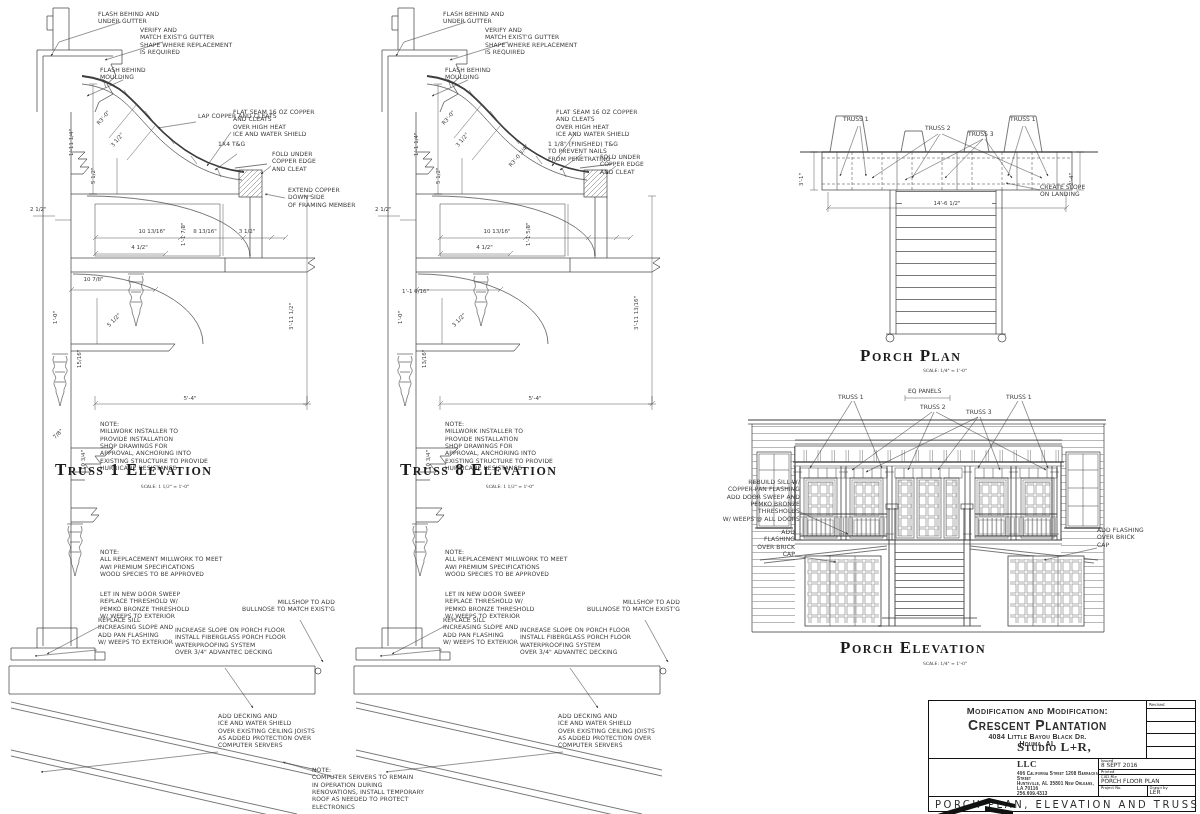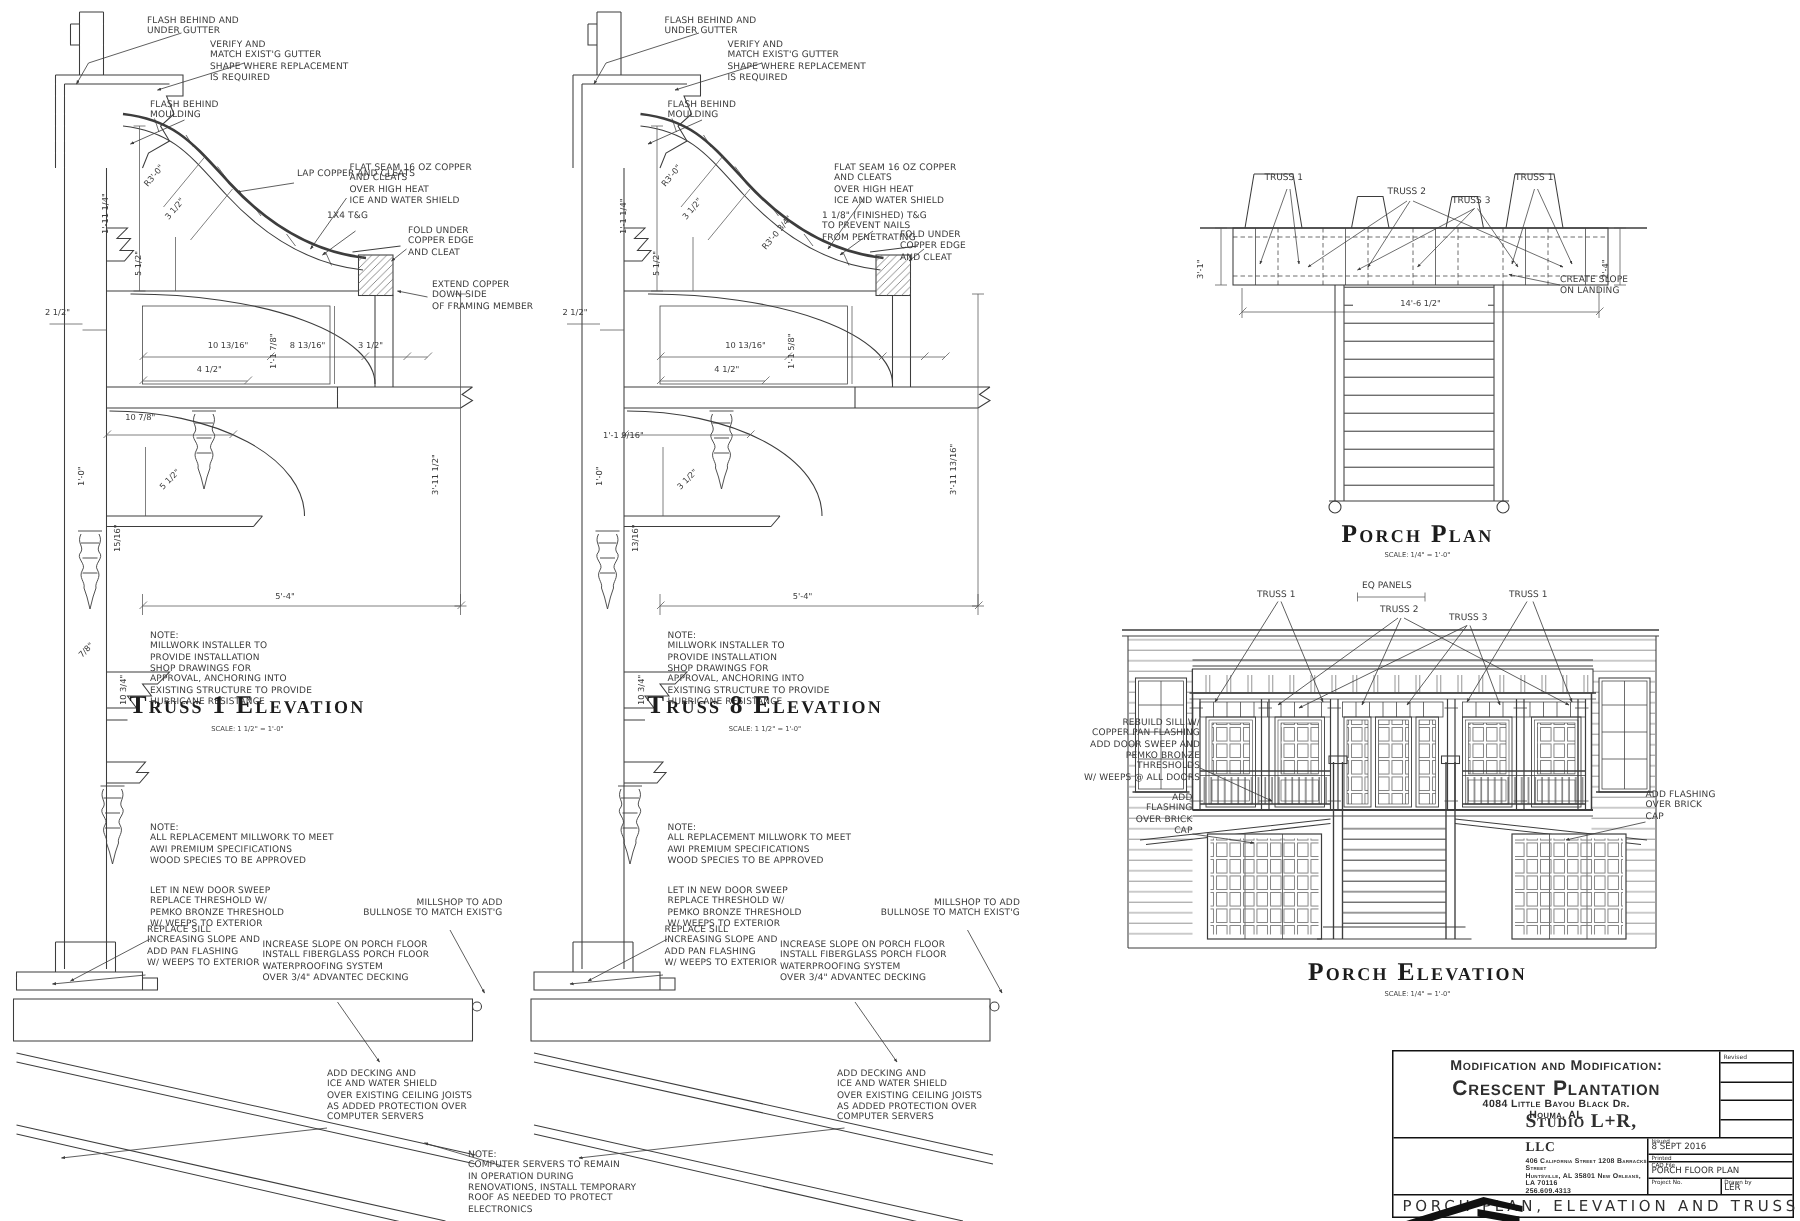--- a/index.html
+++ b/index.html
@@ -8,21 +8,21 @@
   svg{position:absolute;left:0;top:0;}
   .note{position:absolute;font-size:6px;line-height:1.22;white-space:pre-line;color:#3a3a3a;
         letter-spacing:.1px;}
   .ra{text-align:right;}
   .dim{position:absolute;font-size:5.5px;color:#3a3a3a;white-space:nowrap;}
   .ctr{text-align:center;}
   .rot{transform:rotate(-90deg);transform-origin:0 100%;}
   .rotd{transform:rotate(-50deg);transform-origin:0 100%;}
   .rot45{transform:rotate(-45deg);transform-origin:0 100%;}
   .dtitle{position:absolute;font-family:"Liberation Serif",serif;font-variant:small-caps;
-          font-weight:bold;font-size:17px;letter-spacing:1.5px;color:#1c1c1c;text-align:center;}
+          font-weight:bold;font-size:17px;letter-spacing:1.5px;color:#1c1c1c;}
   .dscale{position:absolute;font-size:4.5px;color:#444;text-align:center;}
   
   #tb{position:absolute;left:928px;top:700px;width:268px;height:112px;border:1.6px solid #111;
       background:#fff;display:flex;flex-direction:column;box-sizing:border-box;}
   #tb .r1{display:flex;height:57px;border-bottom:1px solid #111;}
   #tb .r1 .proj{flex:1;text-align:center;padding-top:4px;}
   #tb .r1 .rev{width:48px;border-left:1px solid #111;display:flex;flex-direction:column;}
   #tb .rev .lbl{font-size:4px;padding:1px 2px;border-bottom:1px solid #111;height:8px;box-sizing:border-box;}
   #tb .rev .row{flex:1;border-bottom:1px solid #111;}
   #tb .rev .row:last-child{border-bottom:none;}

